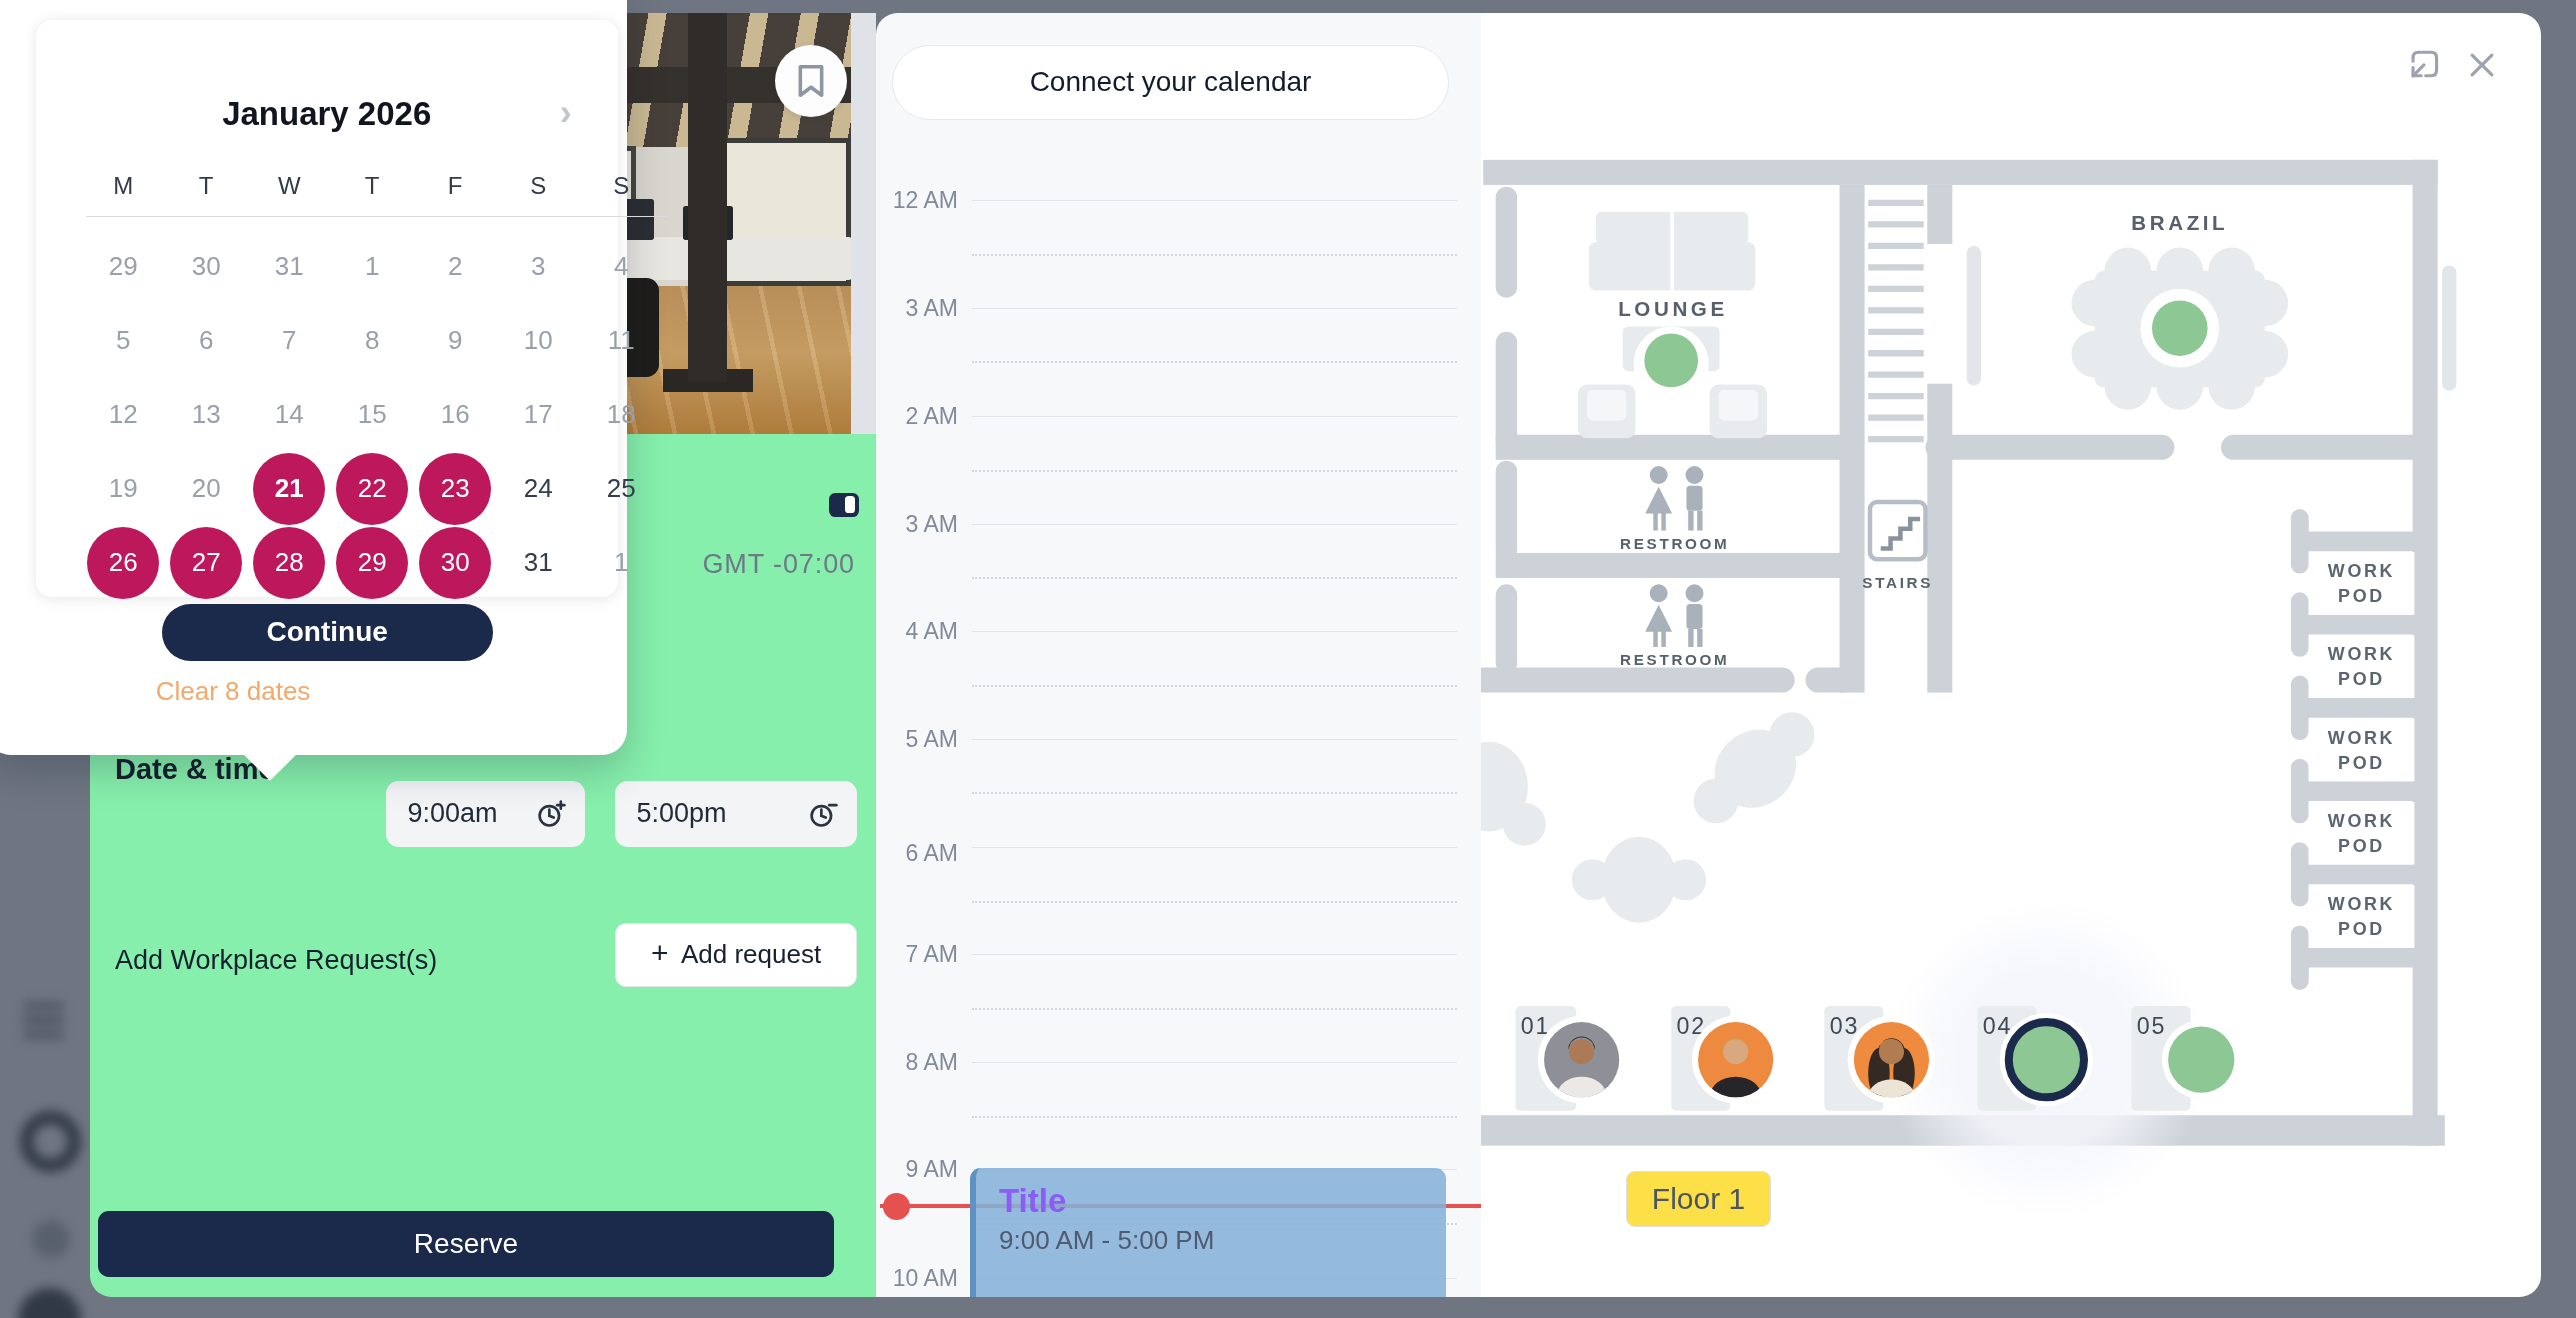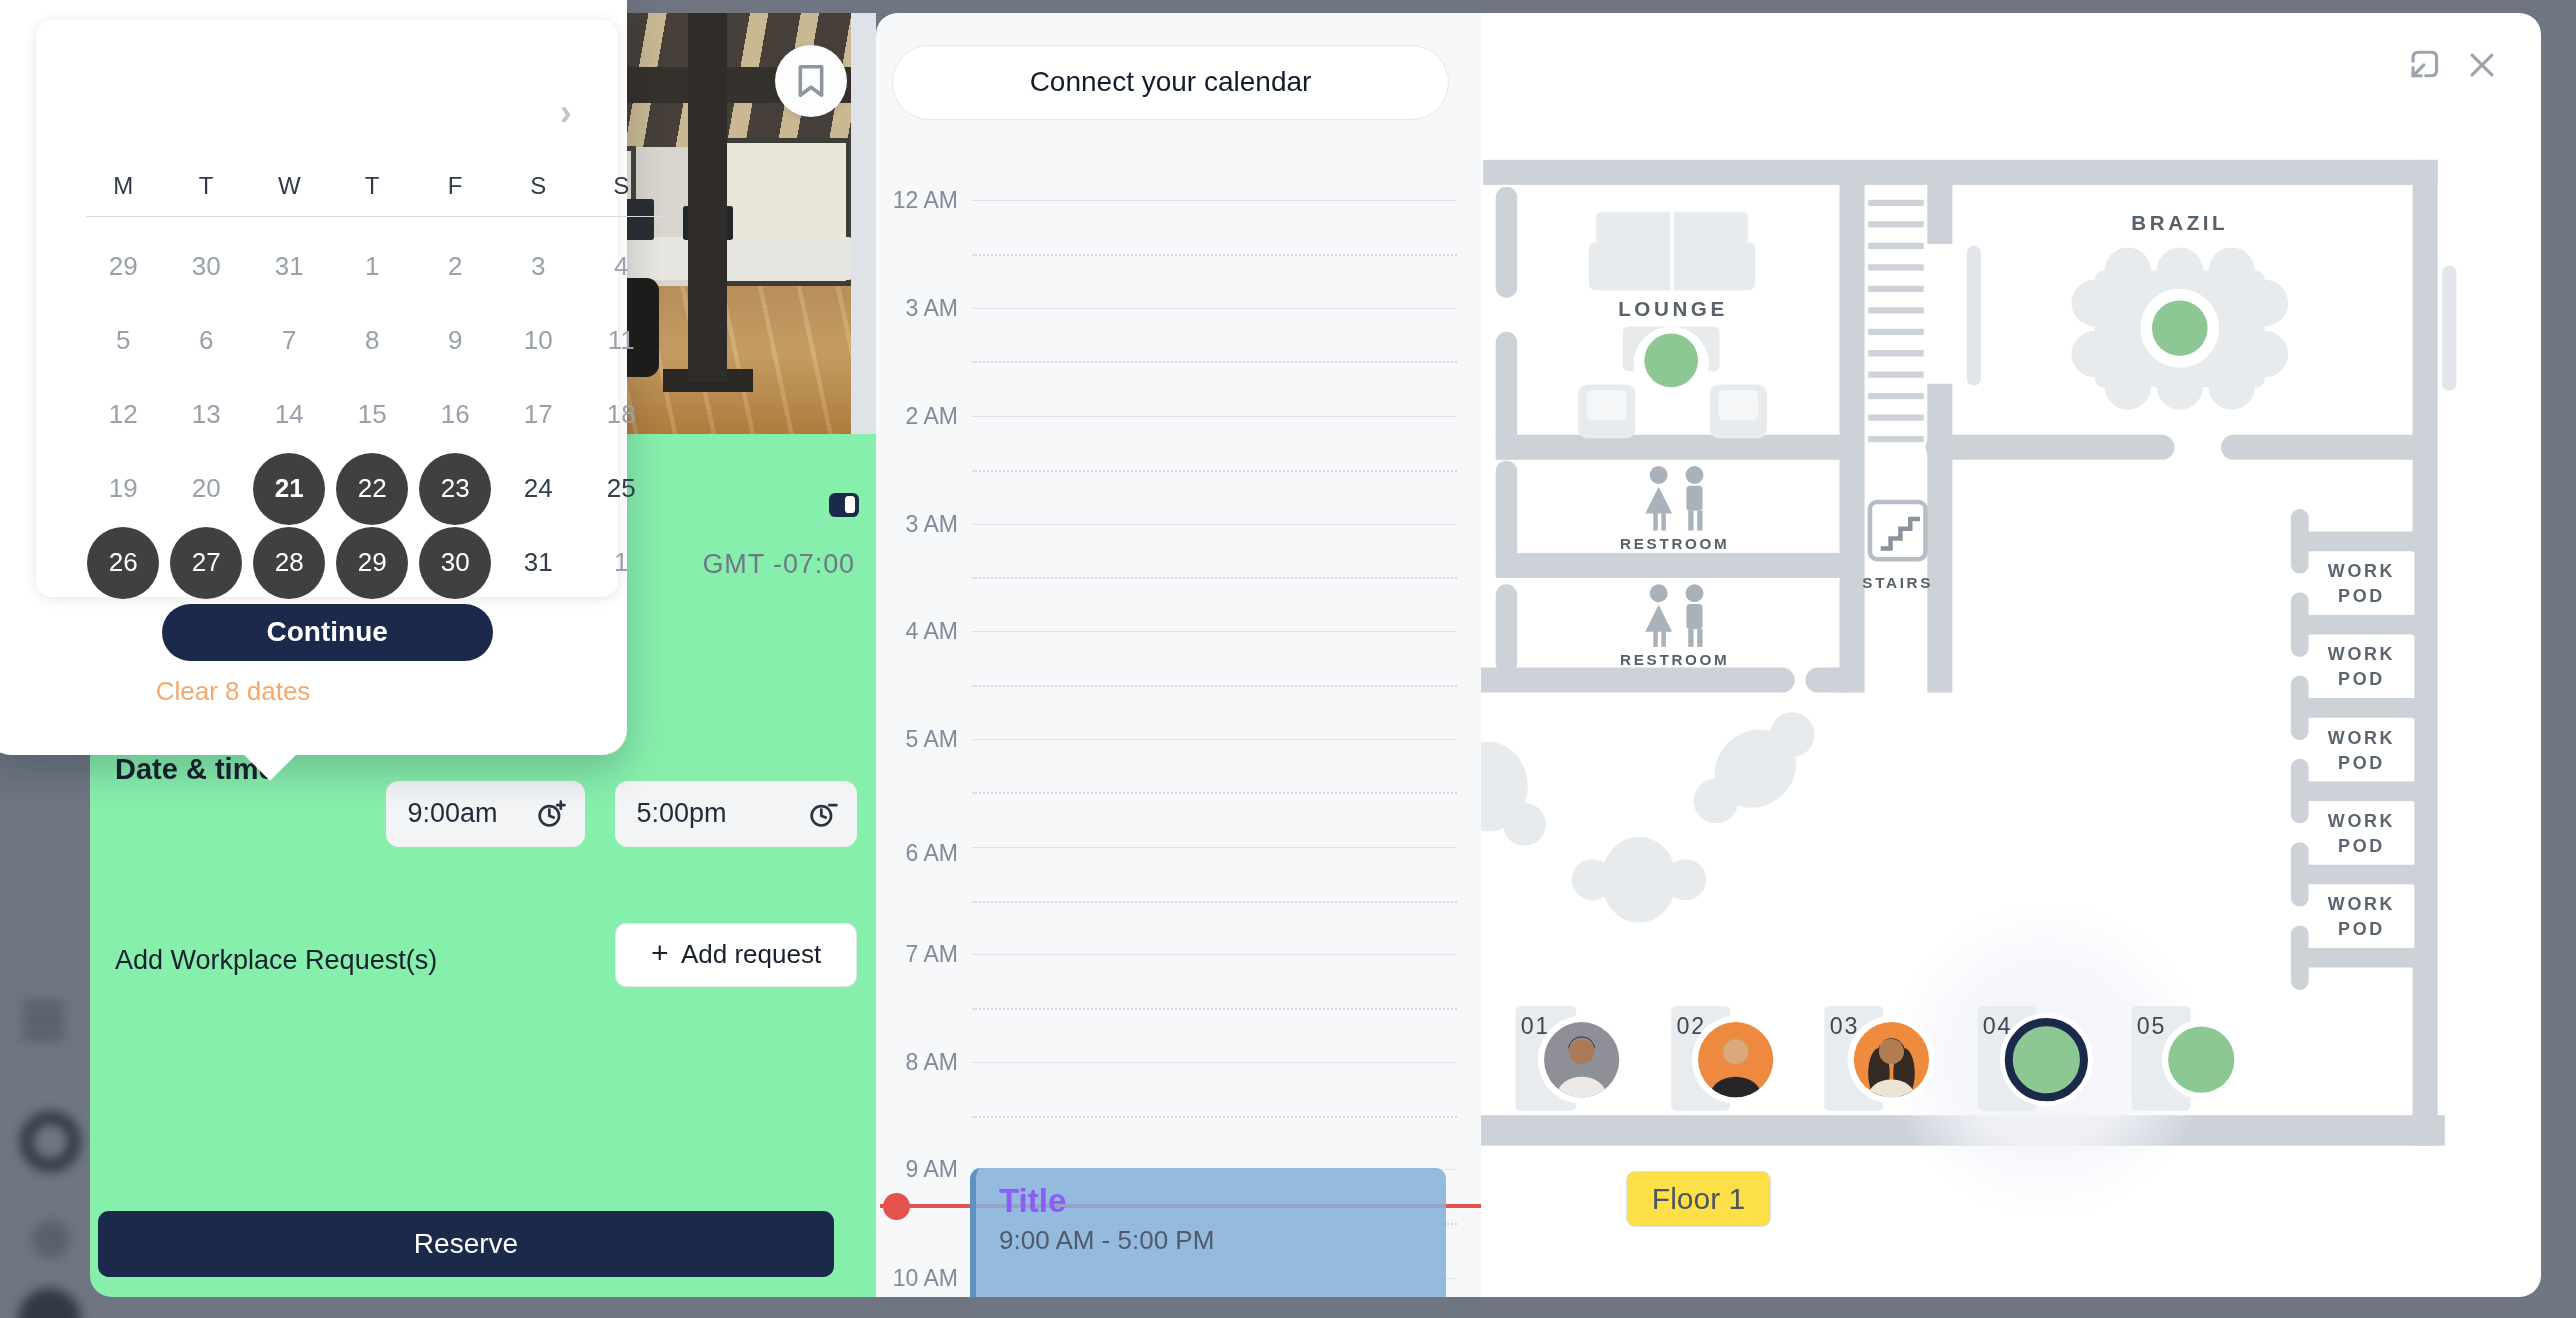--- a/index.html
+++ b/index.html
@@ -58,21 +58,21 @@
   .cal-card { position:absolute; left:50px; top:32px; width:582px; height:577px; background:#fff; border-radius:16px; box-shadow:0 1.8px 12.5px rgba(15,23,42,.10); }
   .cal-title { position:absolute; left:0; top:75px; width:582px; text-align:center; font-size:33px; font-weight:700; color:#10151f; }
   .cal-next { position:absolute; left:524px; top:75px; font-size:36px; font-weight:700; color:#c3c7cc; background:none; border:none; cursor:pointer; line-height:1; font-family:inherit; }
   .wk-row, .days-grid { position:absolute; display:grid; grid-template-columns:repeat(7, 83px); justify-items:center; }
   .wk-row { left:46px; top:148px; }
   .wk { width:72px; height:36px; display:flex; align-items:center; justify-content:center; font-size:24px; color:#313b49; }
   .cal-divider { position:absolute; left:50px; top:196px; width:582px; height:1.8px; background:#d8dcdf; }
   .days-grid { left:46px; top:210px; grid-auto-rows:74px; align-items:center; }
   .day { width:72px; height:72px; border-radius:50%; display:flex; align-items:center; justify-content:center; font-size:26px; color:#333d4c; cursor:pointer; }
   .day.past { color:#98a0ab; }
-  .day.selected { background:#404040; color:#ffffff; }
+  .day.selected { background:#be185d; color:#ffffff; }
   .day.today { font-weight:700; }
   .continue-btn { position:absolute; left:176px; top:616px; width:331px; height:57px; background:#1b2a4a; border:none; border-radius:29px; color:#fff; font-size:28px; font-weight:600; display:flex; align-items:center; justify-content:center; cursor:pointer; font-family:inherit; }
   .clear-link { position:absolute; left:170px; top:688px; font-size:26px; color:#f3a96b; background:none; border:none; cursor:pointer; font-family:inherit; }
 </style>
 </head>
 <body>
 
 <div class="stage">
 
   <div class="blur-item blur-menu" style="left:23px; top:1003px;">
@@ -441,20 +441,21 @@
         </g>
       </g>
     </svg>
 
     <div class="floor-pill">Floor 1</div>
   </section>
 
   <aside class="popover">
     <div class="caret"></div>
     <div class="cal-card">
+      <div class="cal-title">January 2026</div>
       <button class="cal-next">›</button>
       <div class="wk-row">
         <div class="wk">M</div>
         <div class="wk">T</div>
         <div class="wk">W</div>
         <div class="wk">T</div>
         <div class="wk">F</div>
         <div class="wk">S</div>
         <div class="wk">S</div>
       </div>

